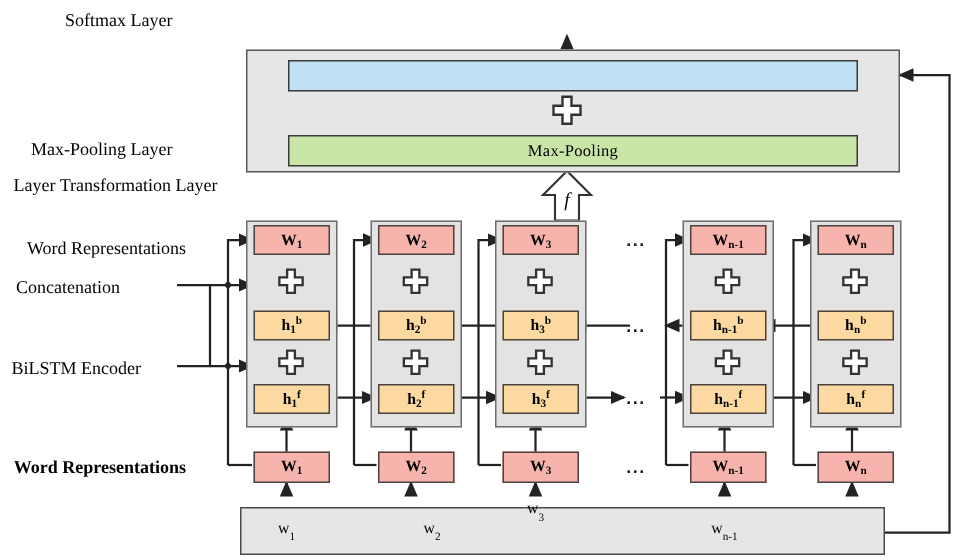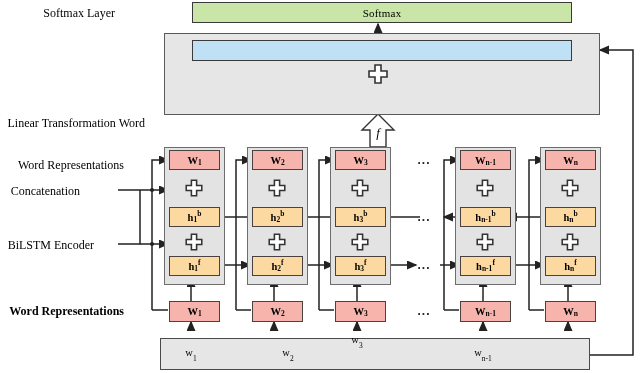--- a/index.html
+++ b/index.html
@@ -137,38 +137,39 @@
       <path d="M529,310 L529,160 L544,160" marker-end="url(#ah)"></path>
       <path d="M529,310 L544,310"></path>
       <path d="M568,330 L568,322" marker-end="url(#ah)"></path>
       <path d="M568,302 L568,278" marker-end="url(#ah)"></path>
 
       <path d="M118,190 L118,190"></path>
     </g>
   </svg>
 
   <div class="side-label" style="right:525px;top:7px;">Softmax Layer</div>
-  <div class="side-label" style="right:495px;top:117px;">Linear Transformation Word</div>
+  <div class="side-label" style="right:525px;top:93px;">Max-Pooling Layer</div>
+  <div class="side-label" style="right:495px;top:117px;">Layer Transformation Layer</div>
   <div class="side-label" style="right:516px;top:159px;">Word Representations</div>
   <div class="side-label" style="right:560px;top:185px;">Concatenation</div>
   <div class="side-label" style="right:546px;top:239px;">BiLSTM Encoder</div>
   <div class="side-label bold" style="right:516px;top:305px;">Word Representations</div>
 
-  <div class="bar green" style="left:192px;top:2px;width:380px;height:21px;">Softmax</div>
 
   <div class="panel" style="left:164px;top:33px;width:436px;height:82px;"></div>
 
   <div class="bar blue" style="left:192px;top:40px;width:380px;height:21px;"></div>
 
   <div class="plus" style="left:378px;top:76px;">
     <svg width="22" height="22" viewBox="0 0 22 22">
       <path d="M8,2 H14 V8 H20 V14 H14 V20 H8 V14 H2 V8 H8 Z" fill="#fff" stroke="#333" stroke-width="1.6"></path>
     </svg>
   </div>
 
+  <div class="bar green" style="left:192px;top:90px;width:380px;height:21px;">Max-Pooling</div>
 
   <div style="position:absolute;left:378px;top:133px;transform:translate(-50%,-50%);font-style:italic;font-size:13px;font-family:'Liberation Serif',serif;color:#000;">f</div>
 
   <div class="colbox" style="left:164px;top:147px;width:61px;height:138px;"></div>
   <div class="colbox" style="left:247px;top:147px;width:61px;height:138px;"></div>
   <div class="colbox" style="left:330px;top:147px;width:61px;height:138px;"></div>
   <div class="colbox" style="left:455px;top:147px;width:61px;height:138px;"></div>
   <div class="colbox" style="left:540px;top:147px;width:61px;height:138px;"></div>
 
   <div class="cell w" style="left:169px;top:150px;width:51px;height:20px;">

